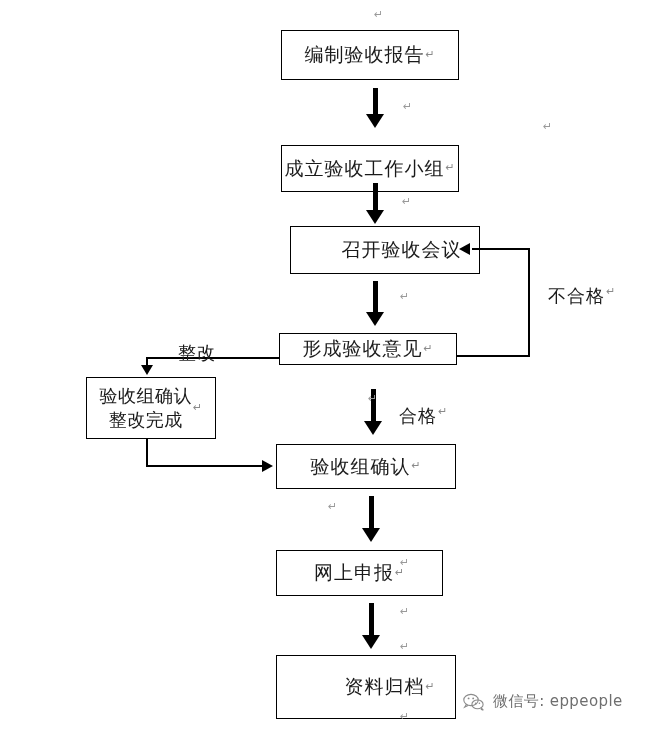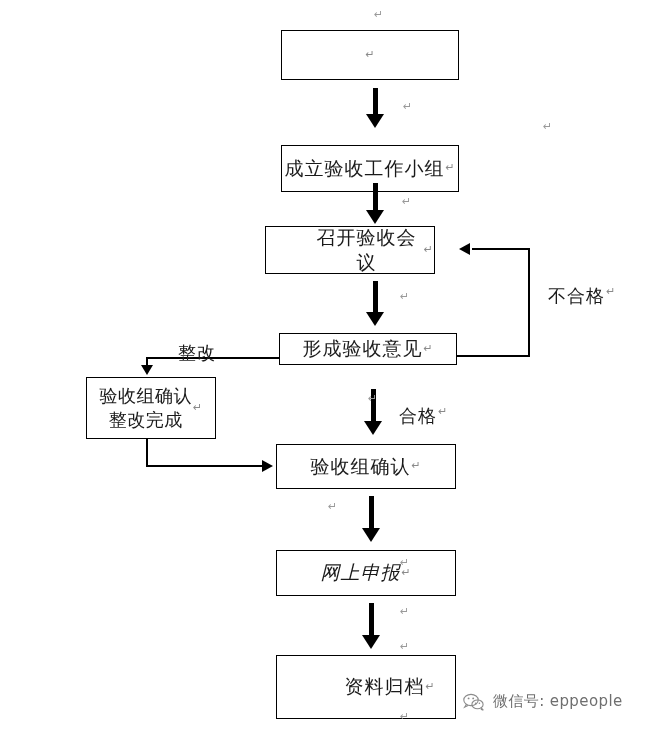--- a/index.html
+++ b/index.html
@@ -112,45 +112,45 @@
     opacity: 0.85;
   }
   #watermark .wm-text { white-space: nowrap; }
 </style>
 </head>
 <body>
 
 <div id="page">
 
   <div class="node" style="left:281px; top:30px; width:178px; height:50px;">
-    <span class="node-pilcrow">↵</span>
+    <span>编制验收报告</span><span class="node-pilcrow">↵</span>
   </div>
 
   <div class="node" style="left:281px; top:130px; width:178px; height:47px;margin-top:15px;">
     <span>成立验收工作小组</span><span class="node-pilcrow">↵</span>
   </div>
 
-  <div class="node" style="left:265px; top:226px; width:170px; height:48px;padding-left:44px;">
+  <div class="node" style="left:290px; top:226px; width:190px; height:48px;padding-left:44px;">
     <span>召开验收会议</span><span class="node-pilcrow">↵</span>
   </div>
 
   <div class="node" style="left:279px; top:333px; width:178px; height:32px;">
     <span>形成验收意见</span><span class="node-pilcrow">↵</span>
   </div>
 
   <div class="node two-line" style="left:86px; top:377px; width:130px; height:62px;">
     <span>验收组确认
 整改完成</span><span class="node-pilcrow">↵</span>
   </div>
 
   <div class="node" style="left:276px; top:444px; width:180px; height:45px;">
     <span>验收组确认</span><span class="node-pilcrow">↵</span>
   </div>
 
-  <div class="node" style="left:276px; top:550px; width:180px; height:46px;font-style:italic;">
+  <div class="node" style="left:276px; top:550px; width:167px; height:46px;">
     <span>网上申报</span><span class="node-pilcrow">↵</span>
   </div>
 
   <div class="node" style="left:276px; top:655px; width:180px; height:64px;padding-left:48px;">
     <span>资料归档</span><span class="node-pilcrow">↵</span>
   </div>
 
   <div class="line stem" style="left:373px; top:88px; height:30px;"></div>
   <div class="arrow-down" style="left:366px; top:114px;"></div>
 

